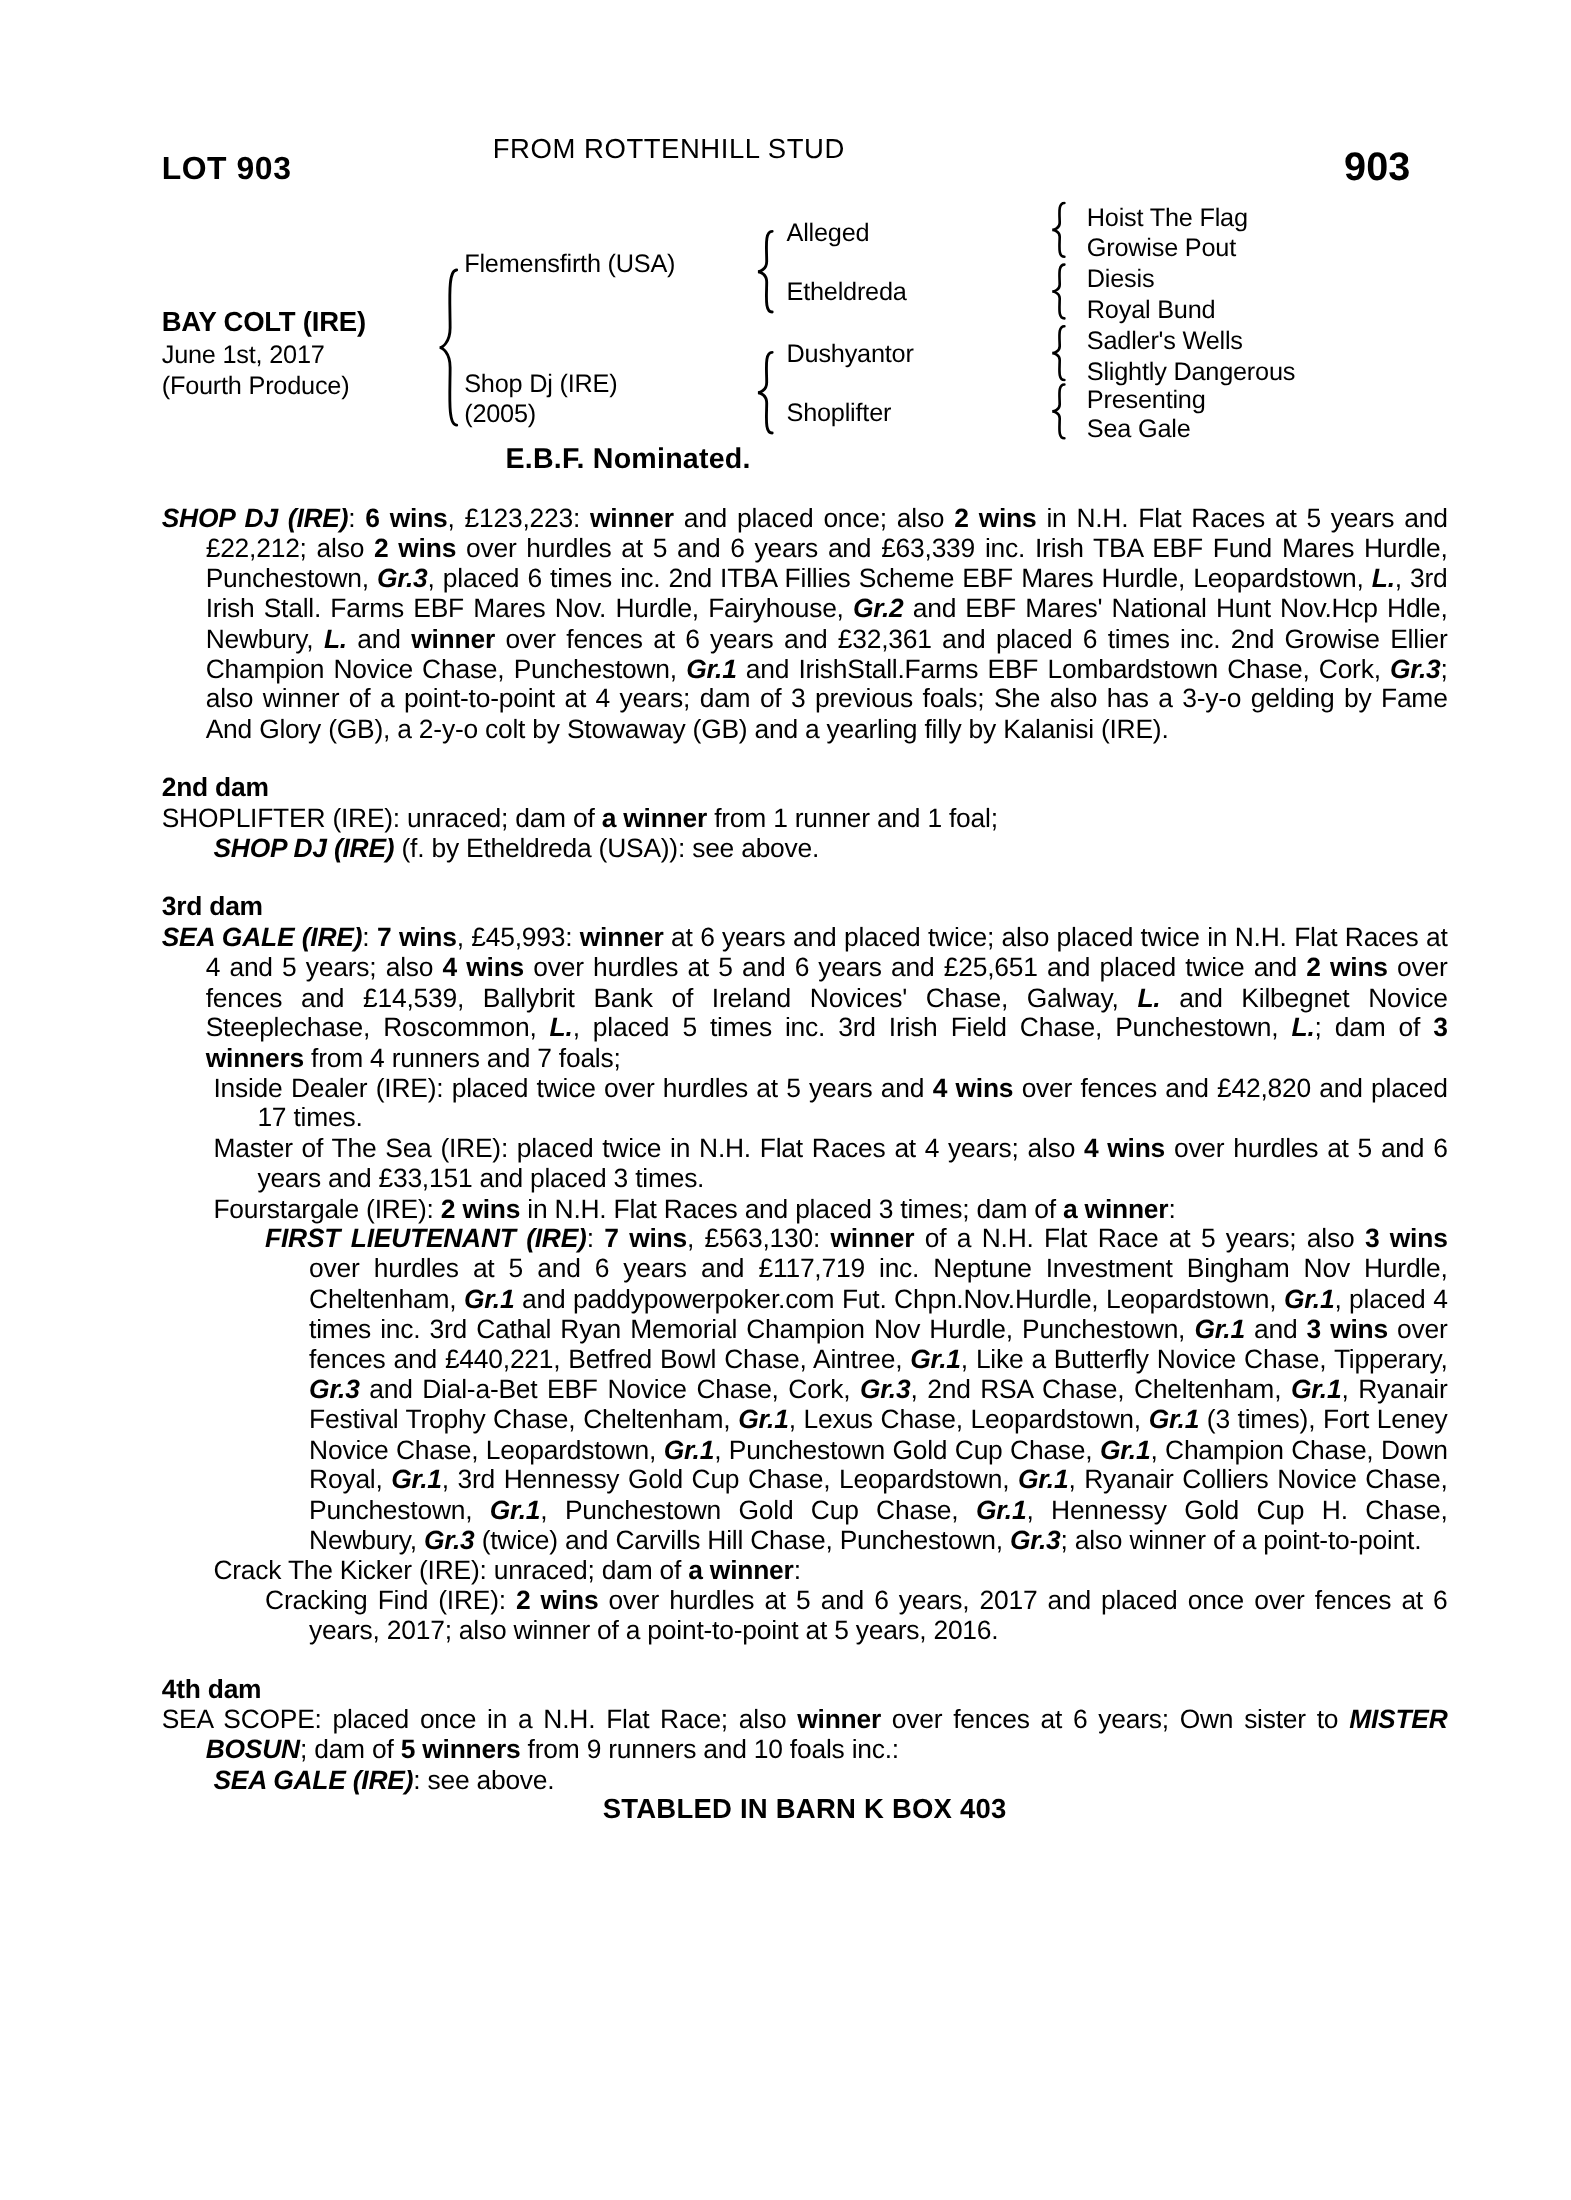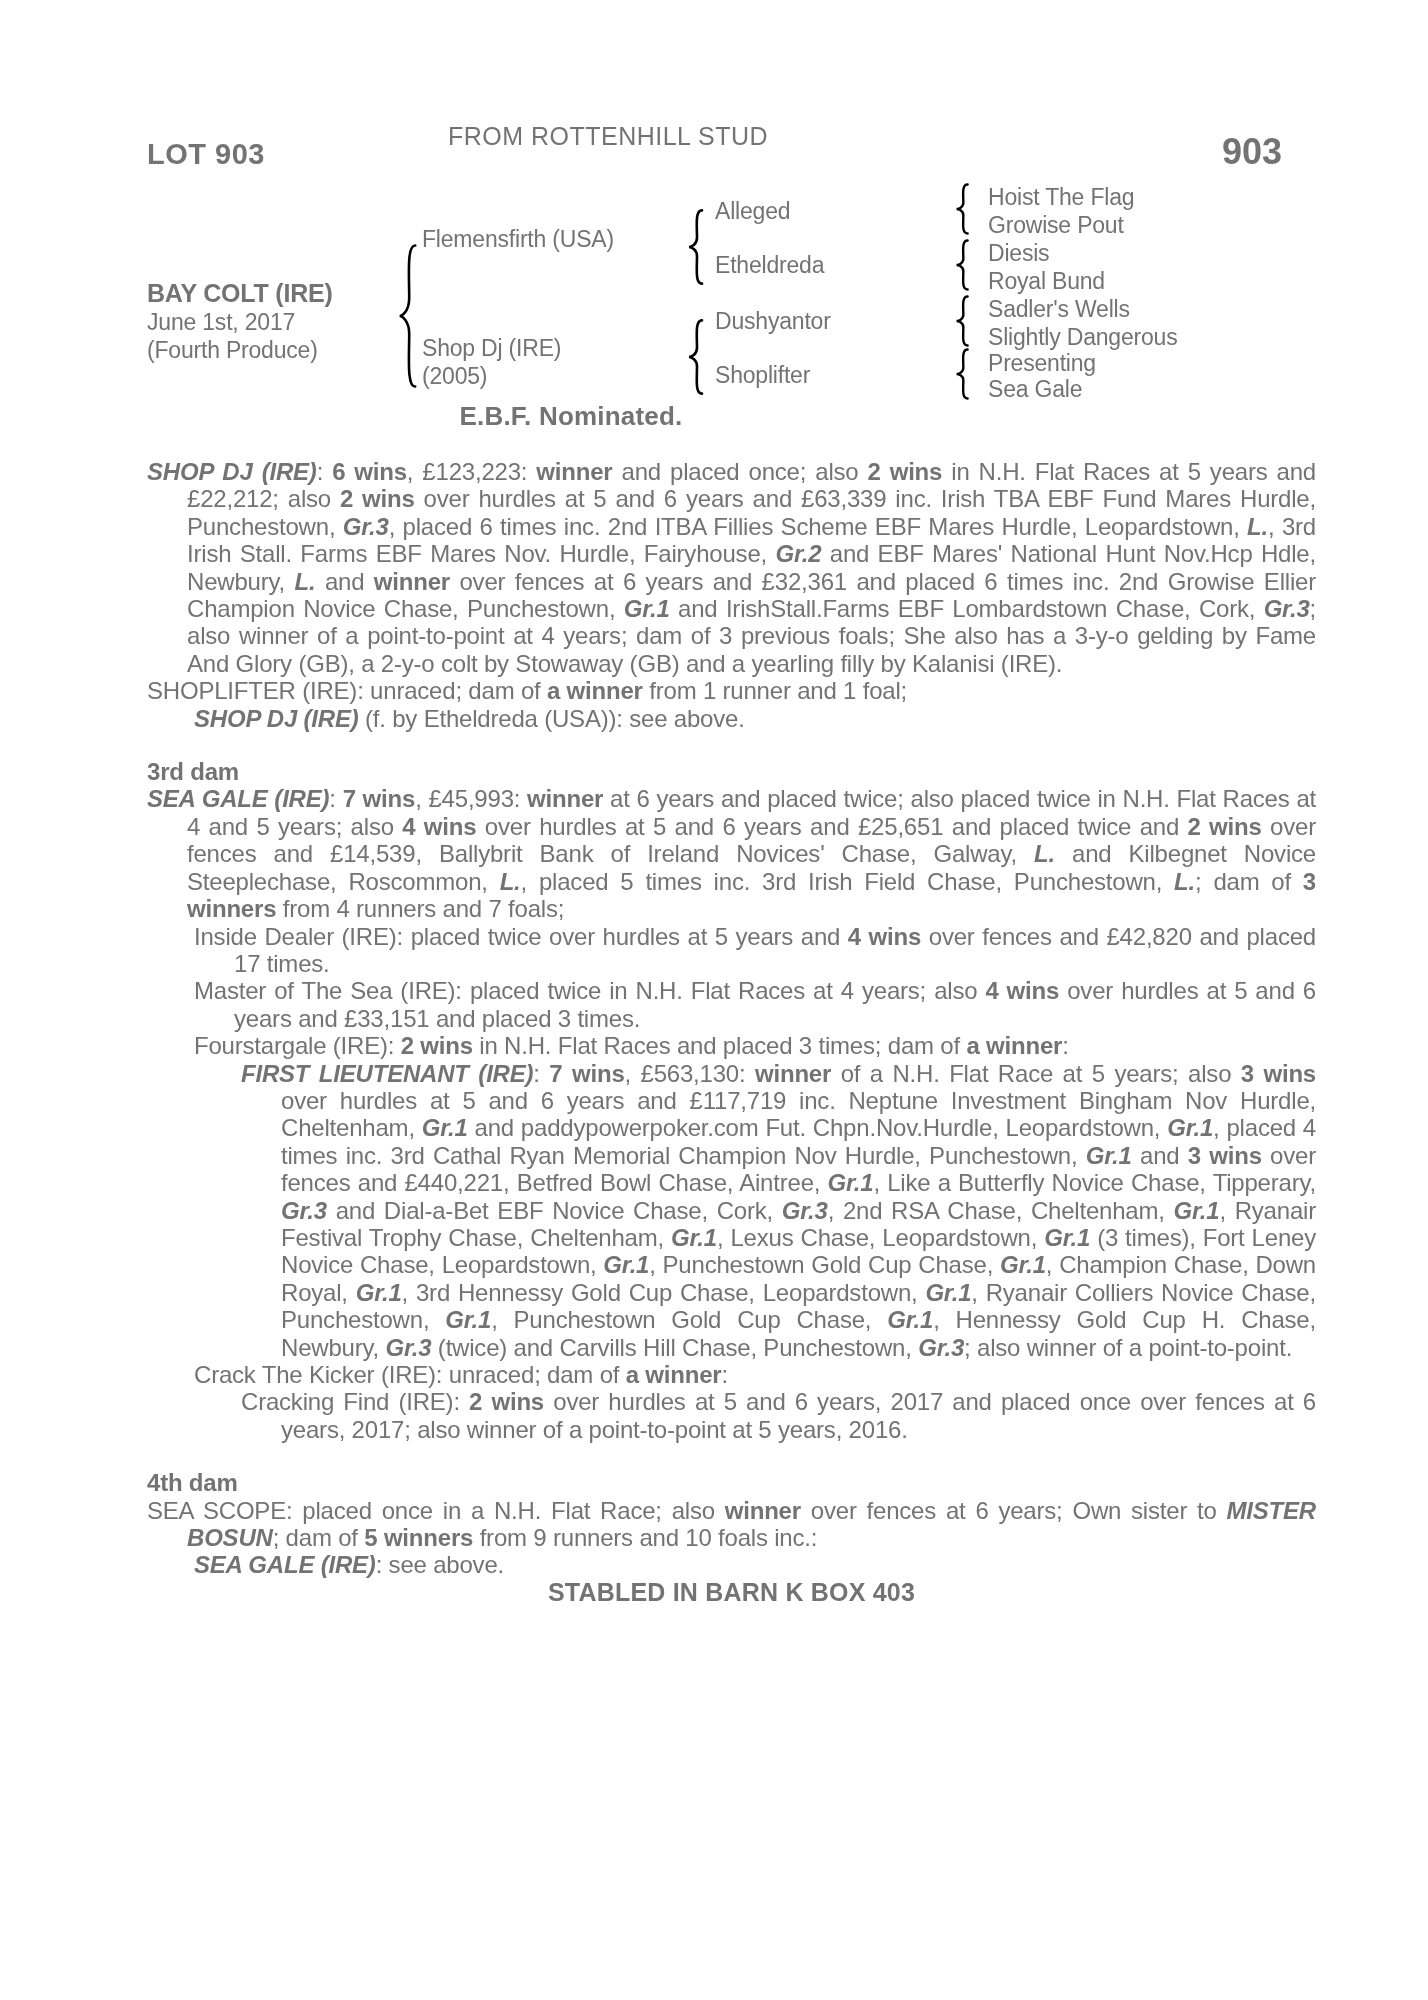--- a/index.html
+++ b/index.html
@@ -1,19 +1,19 @@
 <!DOCTYPE html>
 <html><head>
 <meta charset="utf-8">
 <style>
   html,body{margin:0;padding:0;background:#e8e8e8;}
   .page{
     position:relative;
     width:1428px;height:2000px;
-    background:#ffffff;color:#737373;
+    background:#ffffff;color:#000000;
     font-family:"Liberation Sans","DejaVu Sans",sans-serif;
     overflow:hidden;
     margin:0 auto;
   }
   .abs{position:absolute;white-space:nowrap;line-height:1;}
   .lot-label{font-size:29px;font-weight:bold;letter-spacing:.5px;}
   .vendor-line{left:0;top:124px;width:1216px;text-align:center;font-size:25px;letter-spacing:.5px;}
   .lot-number{font-size:36px;font-weight:bold;}
   .ped{font-size:23px;letter-spacing:-0.2px;}
   .ped-bold{font-size:25px;font-weight:bold;}
@@ -87,20 +87,21 @@
   <div class="abs ped" style="left:988px;top:298px">Sadler's Wells</div>
   <div class="abs ped" style="left:988px;top:326px">Slightly Dangerous</div>
   <div class="abs ped" style="left:988px;top:352px">Presenting</div>
   <div class="abs ped" style="left:988px;top:378px">Sea Gale</div>
 
   <div class="ebf-line">E.B.F. Nominated.</div>
 
   <div class="body-text">
     <div>
         <div class="para"><span class="rbi">SHOP DJ (IRE)</span><span>: </span><span class="rb">6 wins</span><span>, £123,223: </span><span class="rb">winner</span><span> and placed once; also </span><span class="rb">2 wins</span><span> in N.H. Flat Races at 5 years and £22,212; also </span><span class="rb">2 wins</span><span> over hurdles at 5 and 6 years and £63,339 inc. Irish TBA EBF Fund Mares Hurdle, Punchestown, </span><span class="rbi">Gr.3</span><span>, placed 6 times inc. 2nd ITBA Fillies Scheme EBF Mares Hurdle, Leopardstown, </span><span class="rbi">L.</span><span>, 3rd Irish Stall. Farms EBF Mares Nov. Hurdle, Fairyhouse, </span><span class="rbi">Gr.2</span><span> and EBF Mares' National Hunt Nov.Hcp Hdle, Newbury, </span><span class="rbi">L.</span><span> and </span><span class="rb">winner</span><span> over fences at 6 years and £32,361 and placed 6 times inc. 2nd Growise Ellier Champion Novice Chase, Punchestown, </span><span class="rbi">Gr.1</span><span> and IrishStall.Farms EBF Lombardstown Chase, Cork, </span><span class="rbi">Gr.3</span><span>; also winner of a point-to-point at 4 years; dam of 3 previous foals; She also has a 3-y-o gelding by Fame And Glory (GB), a 2-y-o colt by Stowaway (GB) and a yearling filly by Kalanisi (IRE).</span></div>
+        <div class="sec-heading sec-gap">2nd dam</div>
         <div class="para"><span>SHOPLIFTER (IRE): unraced; dam of </span><span class="rb">a winner</span><span> from 1 runner and 1 foal;</span></div>
         <div class="para lv1"><span class="rbi">SHOP DJ (IRE)</span><span> (f. by Etheldreda (USA)): see above.</span></div>
         <div class="sec-heading sec-gap">3rd dam</div>
         <div class="para"><span class="rbi">SEA GALE (IRE)</span><span>: </span><span class="rb">7 wins</span><span>, £45,993: </span><span class="rb">winner</span><span> at 6 years and placed twice; also placed twice in N.H. Flat Races at 4 and 5 years; also </span><span class="rb">4 wins</span><span> over hurdles at 5 and 6 years and £25,651 and placed twice and </span><span class="rb">2 wins</span><span> over fences and £14,539, Ballybrit Bank of Ireland Novices' Chase, Galway, </span><span class="rbi">L.</span><span> and Kilbegnet Novice Steeplechase, Roscommon, </span><span class="rbi">L.</span><span>, placed 5 times inc. 3rd Irish Field Chase, Punchestown, </span><span class="rbi">L.</span><span>; dam of </span><span class="rb">3 winners</span><span> from 4 runners and 7 foals;</span></div>
         <div class="para lv1"><span>Inside Dealer (IRE): placed twice over hurdles at 5 years and </span><span class="rb">4 wins</span><span> over fences and £42,820 and placed 17 times.</span></div>
         <div class="para lv1"><span>Master of The Sea (IRE): placed twice in N.H. Flat Races at 4 years; also </span><span class="rb">4 wins</span><span> over hurdles at 5 and 6 years and £33,151 and placed 3 times.</span></div>
         <div class="para lv1"><span>Fourstargale (IRE): </span><span class="rb">2 wins</span><span> in N.H. Flat Races and placed 3 times; dam of </span><span class="rb">a winner</span><span>:</span></div>
         <div class="para lv2"><span class="rbi">FIRST LIEUTENANT (IRE)</span><span>: </span><span class="rb">7 wins</span><span>, £563,130: </span><span class="rb">winner</span><span> of a N.H. Flat Race at 5 years; also </span><span class="rb">3 wins</span><span> over hurdles at 5 and 6 years and £117,719 inc. Neptune Investment Bingham Nov Hurdle, Cheltenham, </span><span class="rbi">Gr.1</span><span> and paddypowerpoker.com Fut. Chpn.Nov.Hurdle, Leopardstown, </span><span class="rbi">Gr.1</span><span>, placed 4 times inc. 3rd Cathal Ryan Memorial Champion Nov Hurdle, Punchestown, </span><span class="rbi">Gr.1</span><span> and </span><span class="rb">3 wins</span><span> over fences and £440,221, Betfred Bowl Chase, Aintree, </span><span class="rbi">Gr.1</span><span>, Like a Butterfly Novice Chase, Tipperary, </span><span class="rbi">Gr.3</span><span> and Dial-a-Bet EBF Novice Chase, Cork, </span><span class="rbi">Gr.3</span><span>, 2nd RSA Chase, Cheltenham, </span><span class="rbi">Gr.1</span><span>, Ryanair Festival Trophy Chase, Cheltenham, </span><span class="rbi">Gr.1</span><span>, Lexus Chase, Leopardstown, </span><span class="rbi">Gr.1</span><span> (3 times), Fort Leney Novice Chase, Leopardstown, </span><span class="rbi">Gr.1</span><span>, Punchestown Gold Cup Chase, </span><span class="rbi">Gr.1</span><span>, Champion Chase, Down Royal, </span><span class="rbi">Gr.1</span><span>, 3rd Hennessy Gold Cup Chase, Leopardstown, </span><span class="rbi">Gr.1</span><span>, Ryanair Colliers Novice Chase, Punchestown, </span><span class="rbi">Gr.1</span><span>, Punchestown Gold Cup Chase, </span><span class="rbi">Gr.1</span><span>, Hennessy Gold Cup H. Chase, Newbury, </span><span class="rbi">Gr.3</span><span> (twice) and Carvills Hill Chase, Punchestown, </span><span class="rbi">Gr.3</span><span>; also winner of a point-to-point.</span></div>
         <div class="para lv1"><span>Crack The Kicker (IRE): unraced; dam of </span><span class="rb">a winner</span><span>:</span></div>
         <div class="para lv2"><span>Cracking Find (IRE): </span><span class="rb">2 wins</span><span> over hurdles at 5 and 6 years, 2017 and placed once over fences at 6 years, 2017; also winner of a point-to-point at 5 years, 2016.</span></div>

